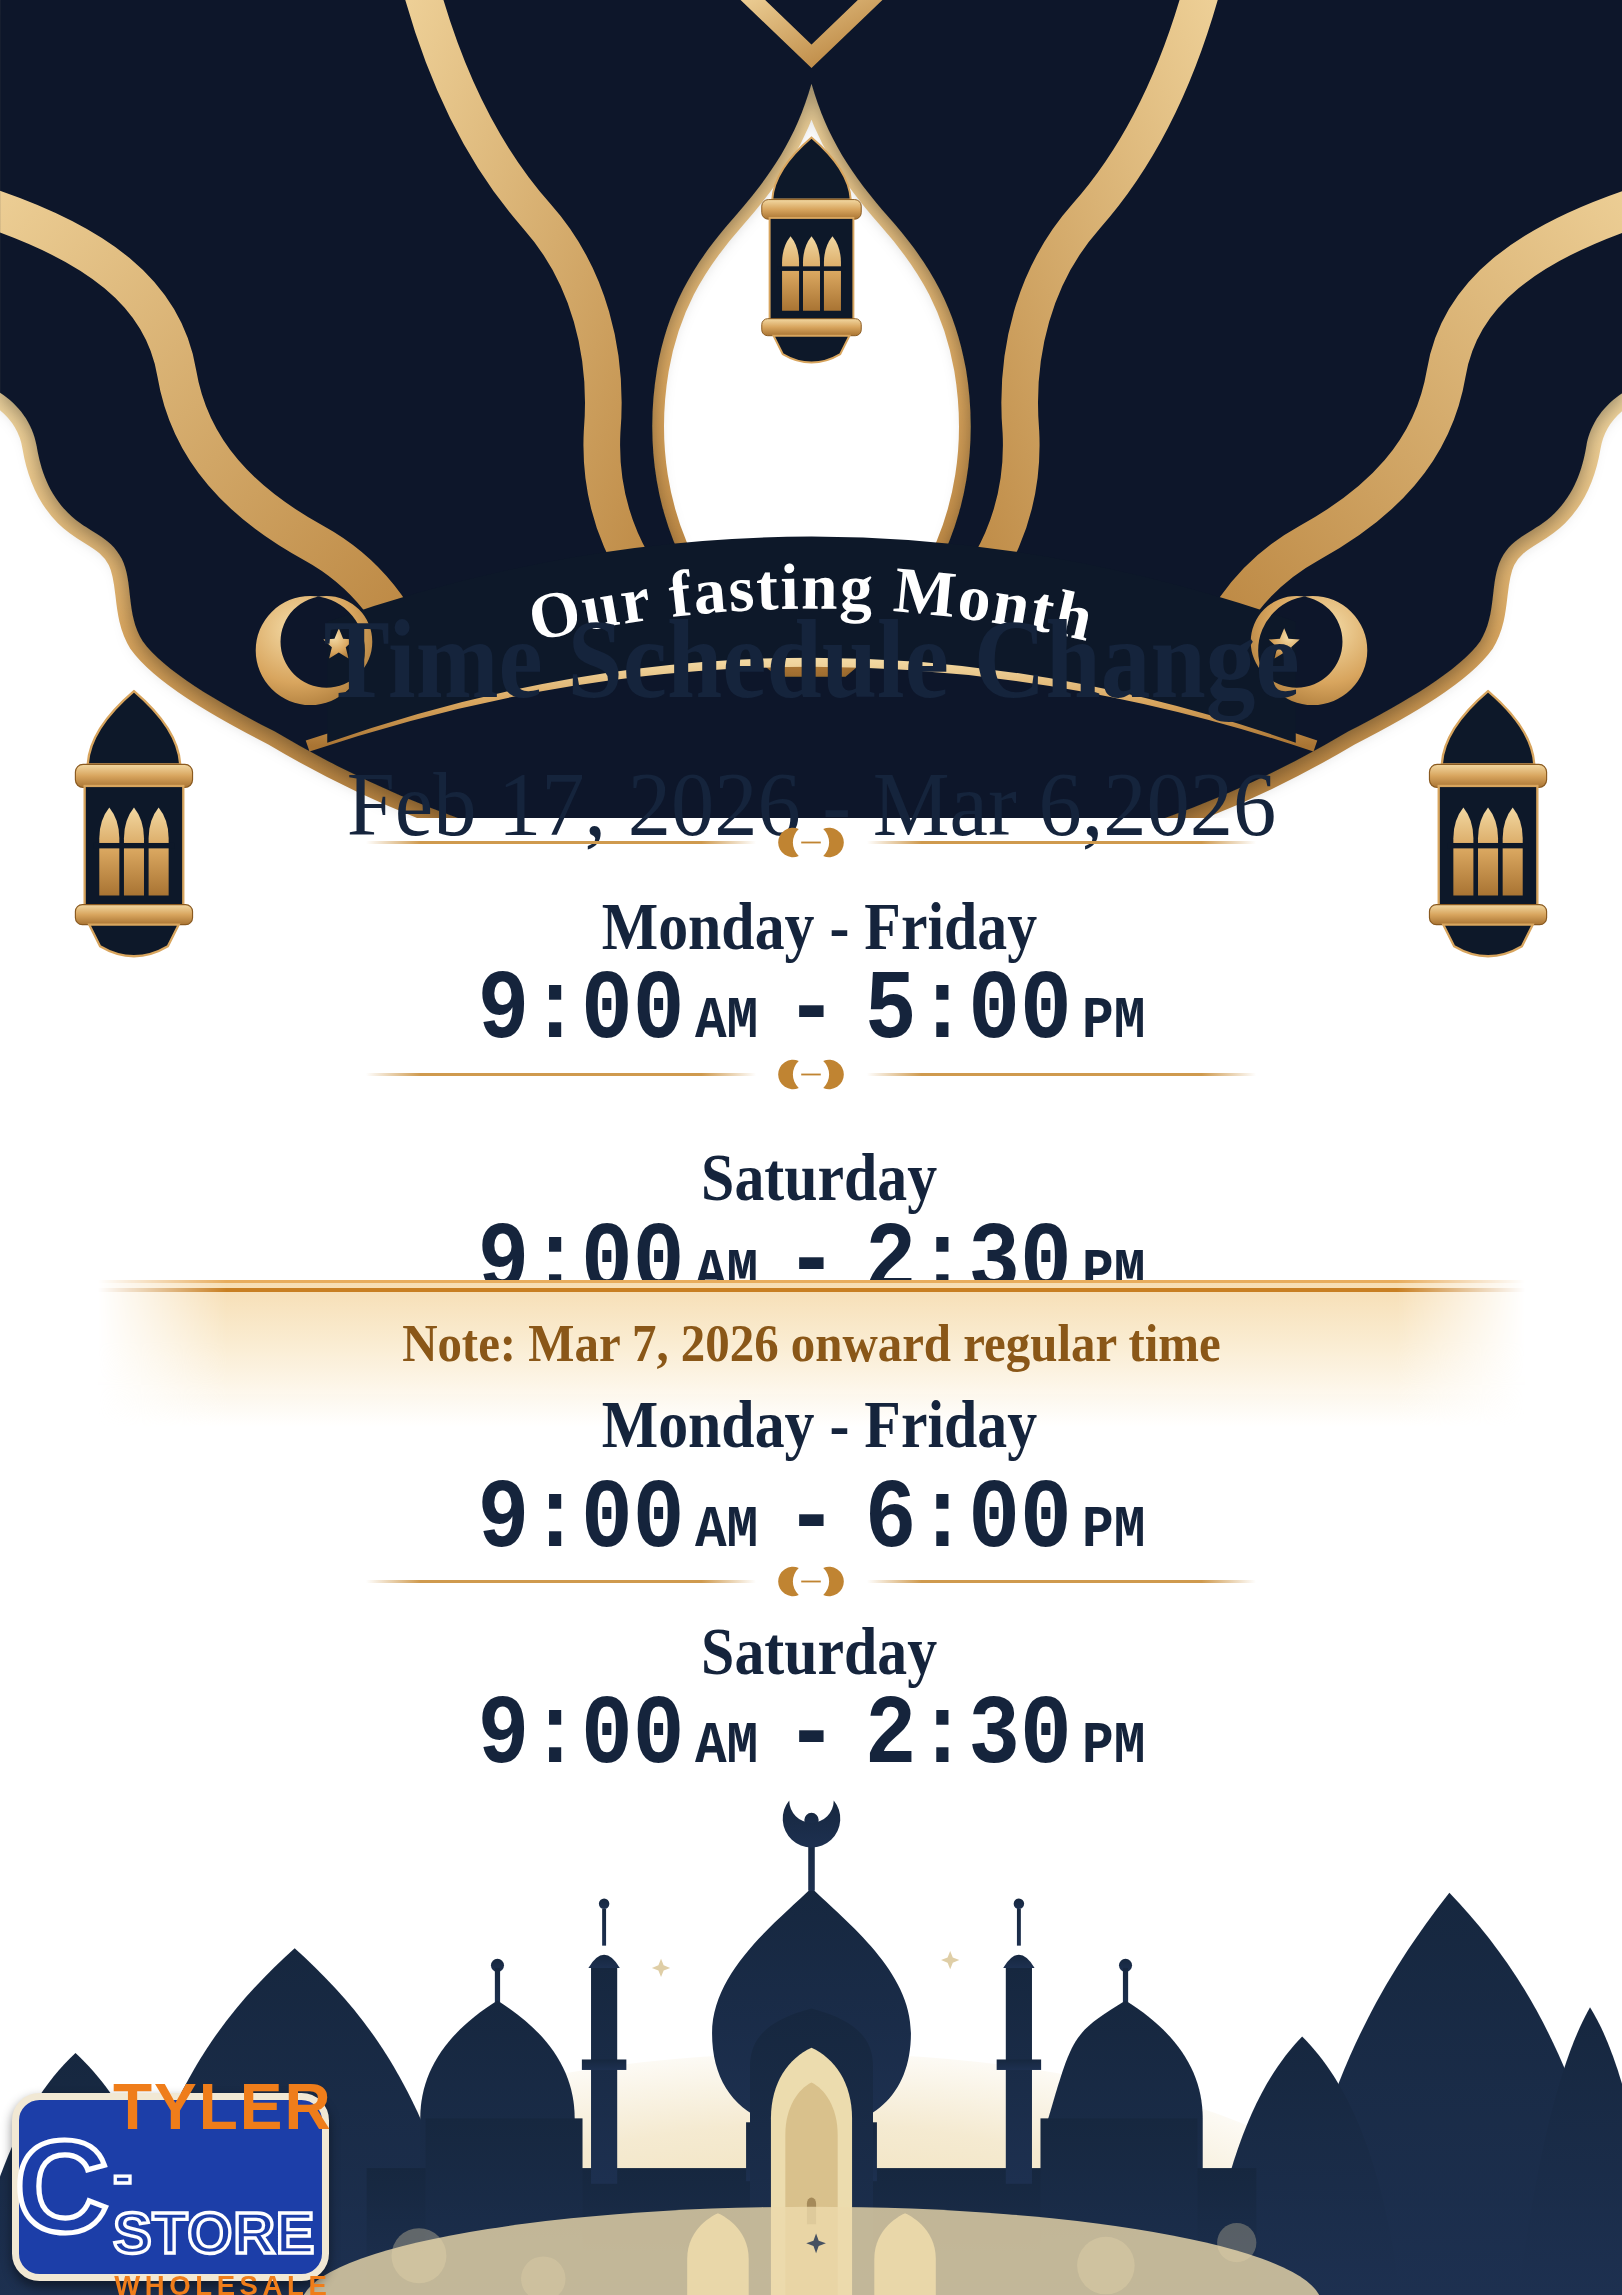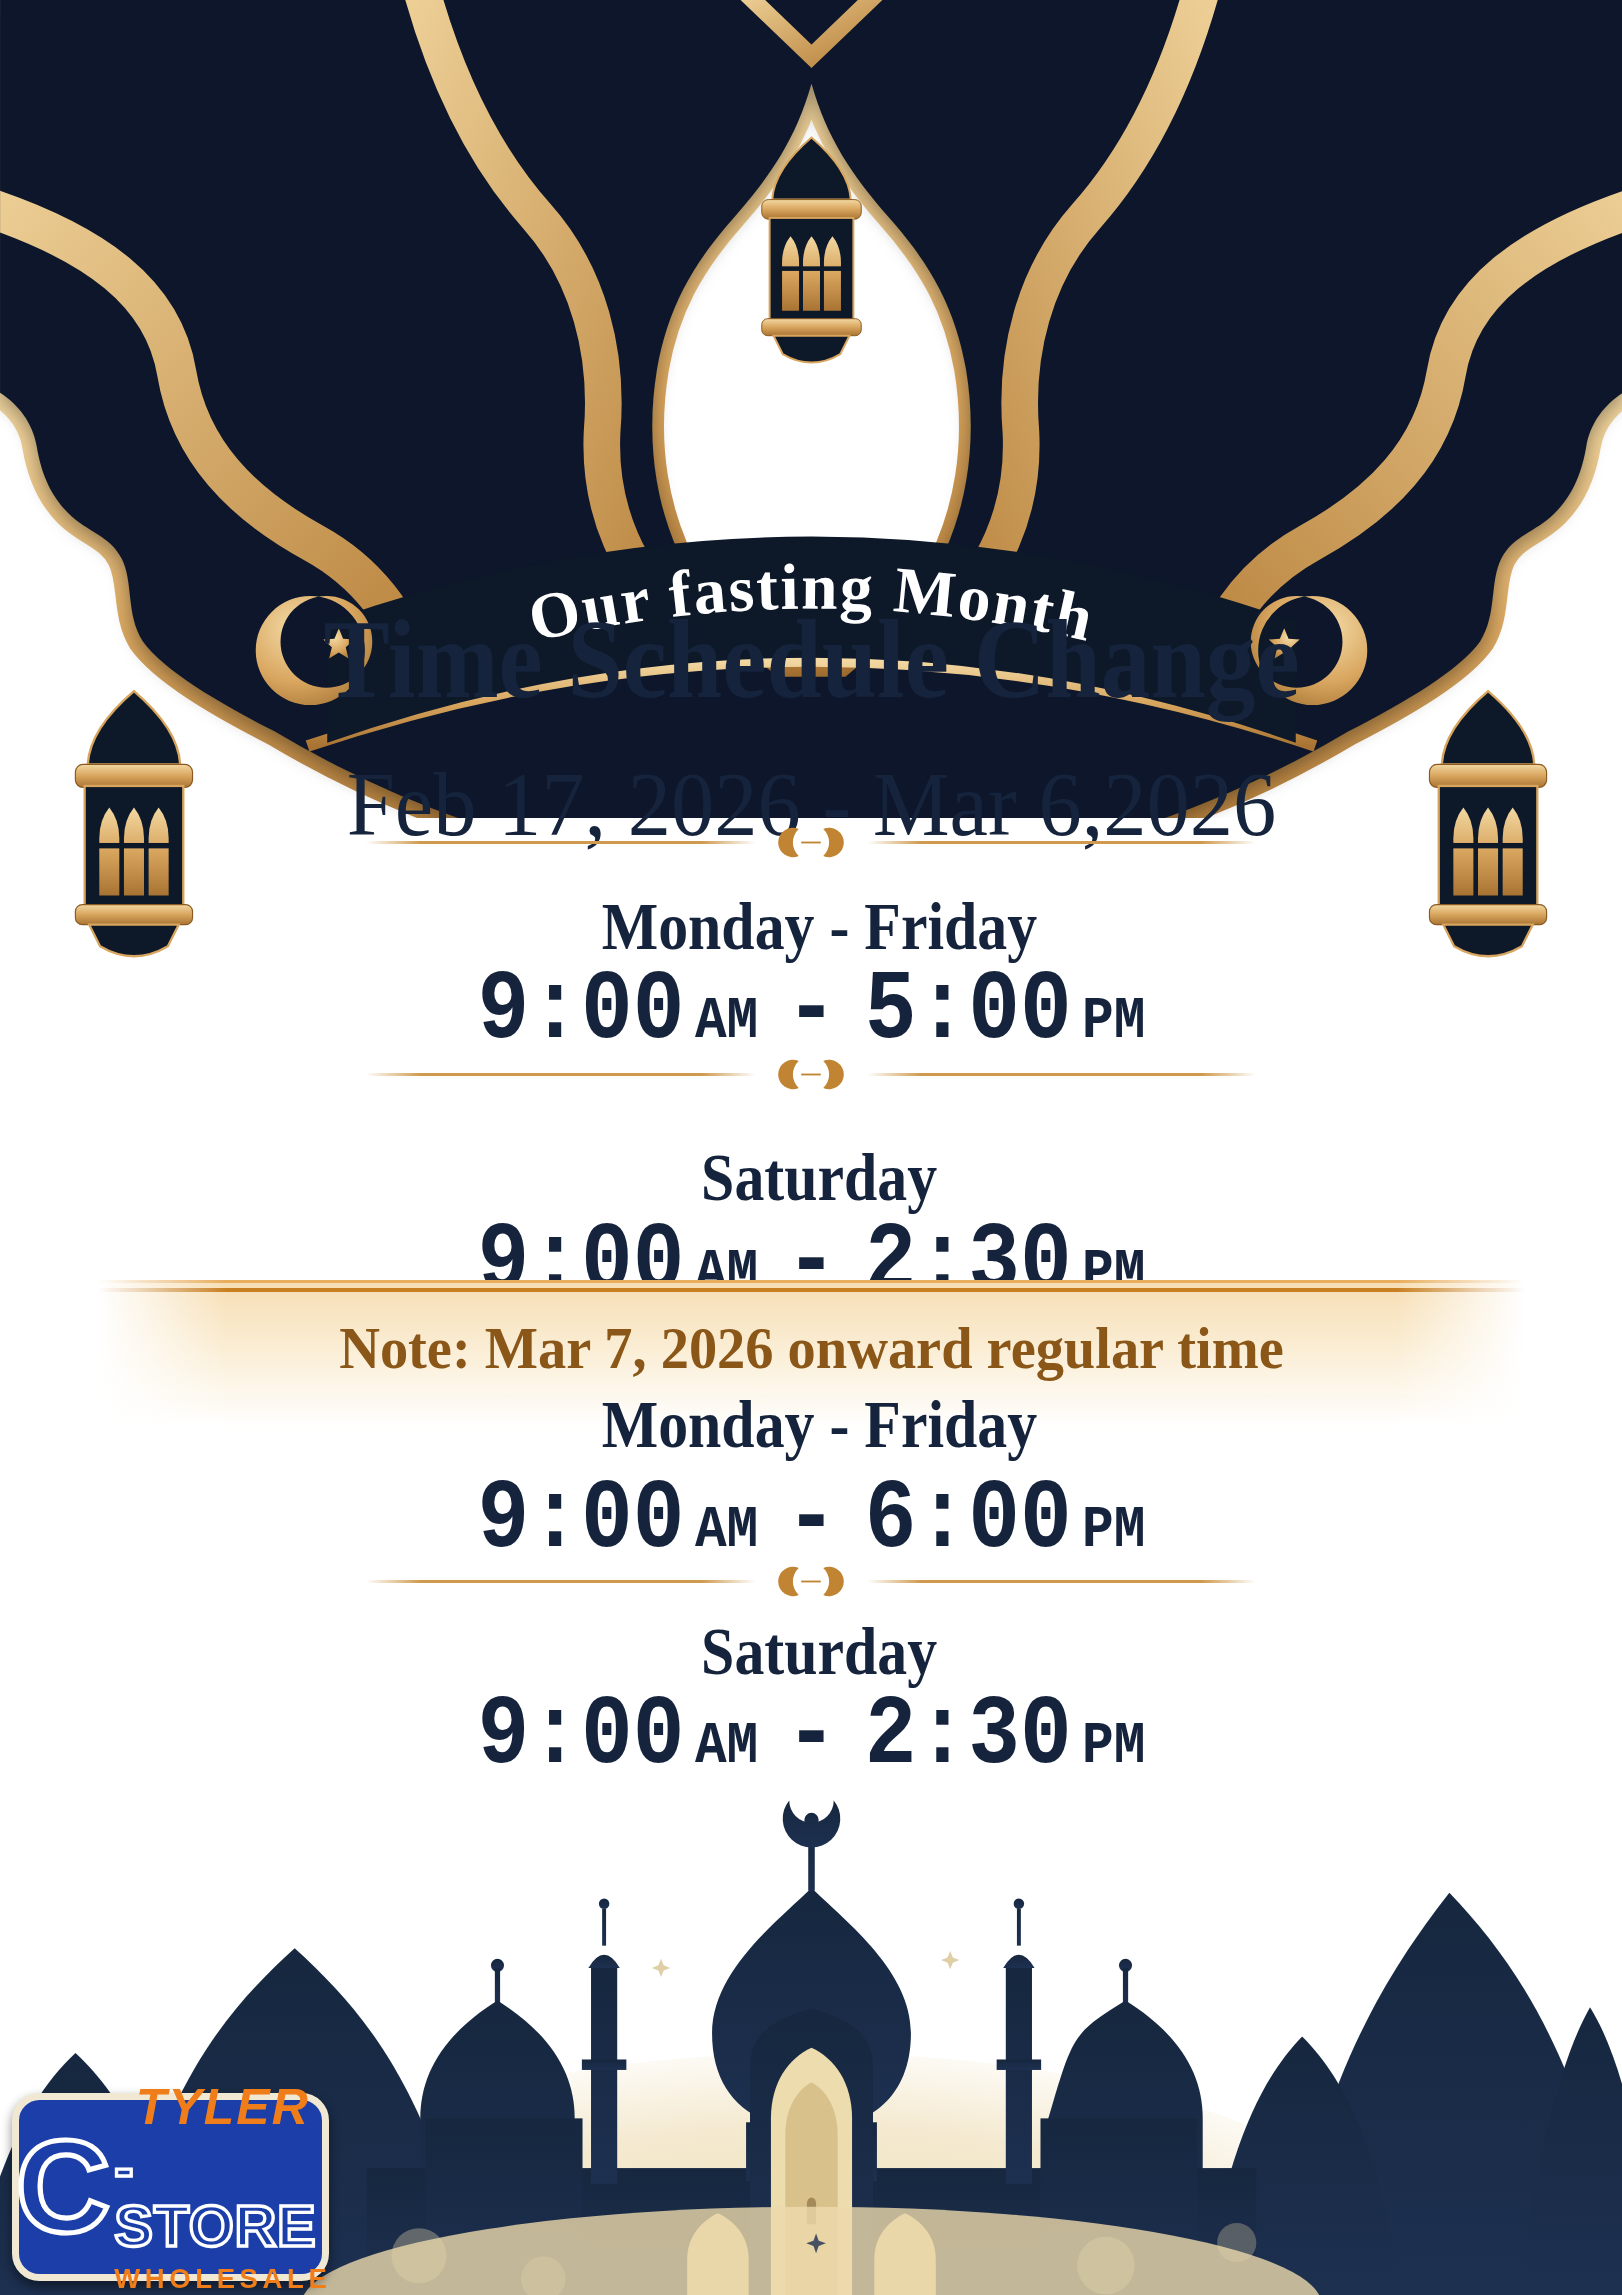--- a/index.html
+++ b/index.html
@@ -26,30 +26,30 @@
   .d-line{flex:1;height:2.6px;background:linear-gradient(90deg,rgba(207,154,78,0),#cf9a4e 14%,#cf9a4e 86%,rgba(207,154,78,0));}
   .d-orn{margin:0 6.5px;flex:0 0 auto;}
   
   .note-band{position:absolute;left:98px;top:1280px;width:1427px;height:148px;
     background:linear-gradient(180deg,#f6ddb2 0%,#faecd1 42%,rgba(255,255,255,0) 100%);
     -webkit-mask-image:linear-gradient(90deg,transparent,#000 9%,#000 91%,transparent);
     mask-image:linear-gradient(90deg,transparent,#000 9%,#000 91%,transparent);}
   .note-line1{position:absolute;top:0;left:0;width:100%;height:3.3px;background:#e8ad5d;}
   .note-line2{position:absolute;top:7.9px;left:0;width:100%;height:4.6px;background:#c87f22;}
   .note-text{position:absolute;top:38px;left:0;width:100%;text-align:center;
-    font-size:60px;font-weight:700;color:var(--note-brown);line-height:1;white-space:nowrap;}
+    font-size:52px;font-weight:700;color:var(--note-brown);line-height:1;white-space:nowrap;}
   
   .logo{position:absolute;left:11.8px;top:2093px;width:317px;height:188px;box-sizing:border-box;
     background:var(--logo-blue);border:7.2px solid var(--cream);border-radius:27.5px;
     box-shadow:0 5.2px 10.5px rgba(0,0,0,.45);display:flex;align-items:center;justify-content:center;
     font-family:"Liberation Sans",sans-serif;}
   .logo-c{font-size:131px;font-weight:700;color:transparent;-webkit-text-stroke:5.2px #ffffff;
     line-height:.85;margin:0 3.9px 0 6.5px;}
   .logo-col{display:flex;flex-direction:column;align-items:center;line-height:1;}
-  .logo-tyler{color:var(--logo-orange);font-size:50px;font-weight:700;letter-spacing:2px;font-style:italic;}
+  .logo-tyler{color:var(--logo-orange);font-size:64px;font-weight:700;letter-spacing:2px;}
   .logo-store{font-size:58px;font-weight:700;color:transparent;-webkit-text-stroke:3.3px #ffffff;
     letter-spacing:0.7px;margin-top:7px;}
   .logo-wholesale{color:var(--logo-orange);font-size:27.5px;font-weight:700;letter-spacing:4.6px;margin-top:10px;}
 </style>
 </head>
 <body>
 
 <div id="poster">
 
   <svg class="abs" style="left:0;top:0;" width="1623" height="818" viewBox="0 0 2480 1250">

